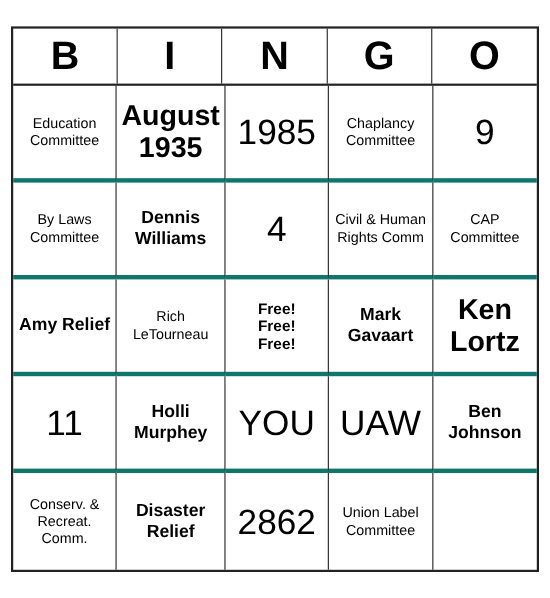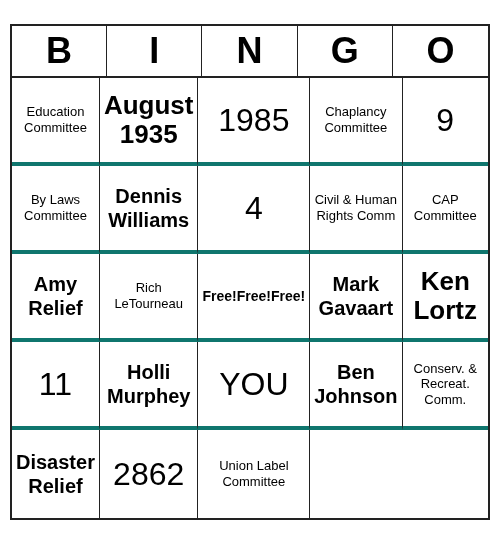--- a/index.html
+++ b/index.html
@@ -53,26 +53,26 @@
       font-size: 26px;
       font-weight: bold;
       line-height: 1.1;
       text-align: center;
     }
     .cell-text.xlarge {
       font-size: 32px;
       font-weight: normal;
     }
     .cell-text.medium {
-      font-size: 20px;
+      font-size: 16px;
       font-weight: bold;
     }
     .free-cell {
       display: flex;
-      flex-direction: row;
+      flex-direction: column;
       align-items: center;
       justify-content: center;
     }
     .free-text {
       font-size: 14px;
       font-weight: bold;
     }
     
     .bingo-grid .cell:nth-child(n+21) { border-bottom: none; }
   </style>
@@ -138,20 +138,23 @@
       <div class="cell">
         <span class="cell-text xlarge">11</span>
       </div>
       <div class="cell">
         <span class="cell-text medium">Holli Murphey</span>
       </div>
       <div class="cell">
         <span class="cell-text xlarge">YOU</span>
       </div>
       <div class="cell">
+        <span class="cell-text xlarge">UAW</span>
+      </div>
+      <div class="cell">
         <span class="cell-text medium">Ben Johnson</span>
       </div>
       <div class="cell">
         <span class="cell-text">Conserv. &amp; Recreat. Comm.</span>
       </div>
       <div class="cell">
         <span class="cell-text medium">Disaster Relief</span>
       </div>
       <div class="cell">
         <span class="cell-text xlarge">2862</span>

